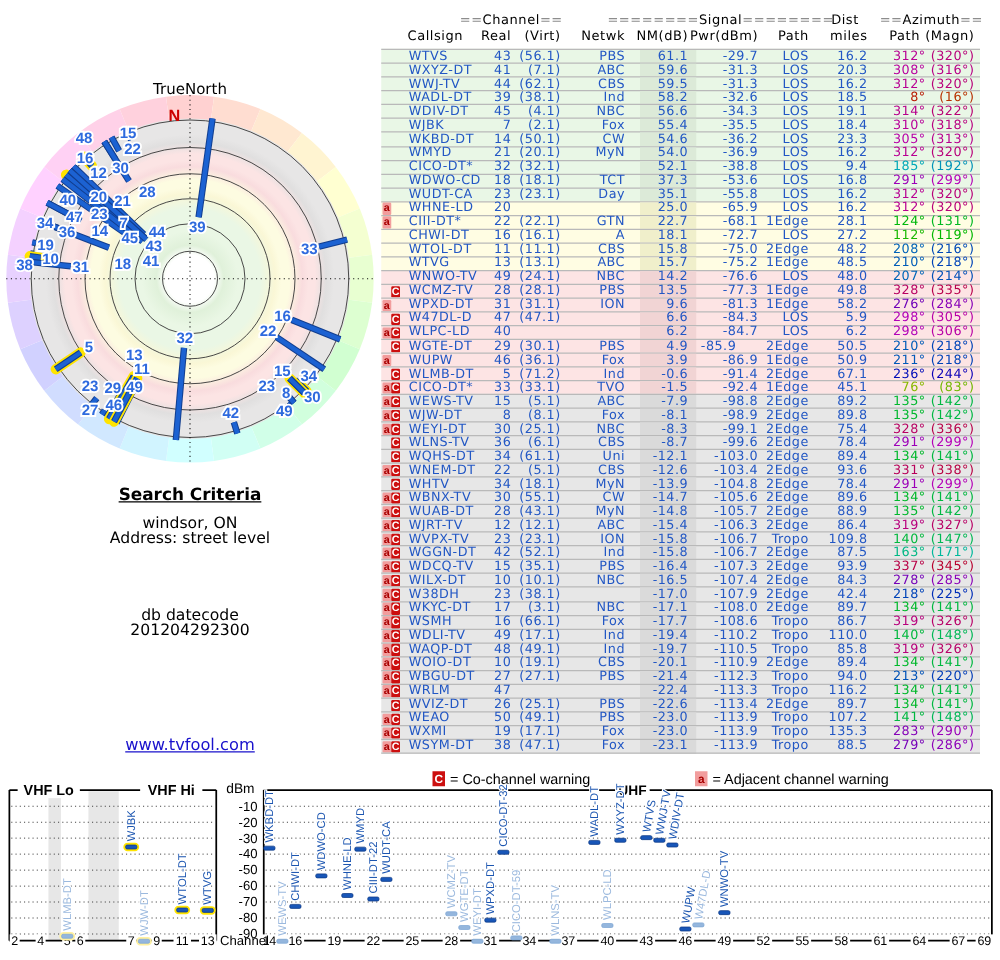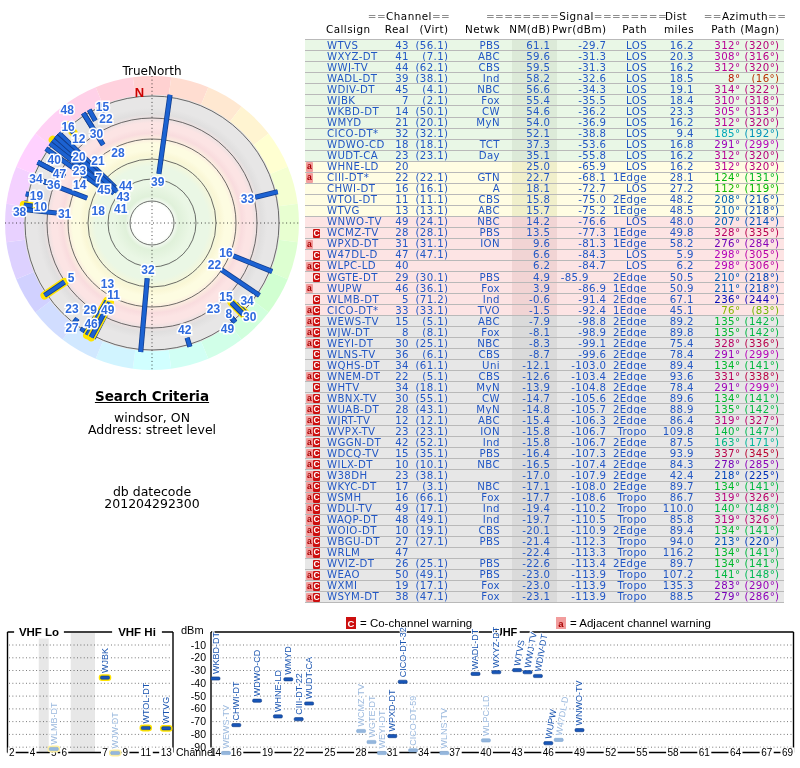--- a/index.html
+++ b/index.html
@@ -252,20 +252,23 @@
     <div class="abs" id="search-heading" style="left:0;width:304px"><u>Search Criteria</u></div>
     <div class="abs" id="search-lines" style="left:0;width:304px">
         <div>windsor, ON</div>
         <div>Address: street level</div>
       </div>
     <div class="abs" id="db-block" style="left:0;width:304px">
       <div>db datecode</div>
       <div>201204292300</div>
     </div>
   </div>
+  <div class="abs" id="site-link" style="left:0;width:304px;text-align:center">
+    <a>www.tvfool.com</a>
+  </div>
 
   <div class="abs" id="station-table">
       <div class="hdr" style="top:9.5px;left:409px;transform:translateX(-50%)"><span class="dim">==</span>Channel<span class="dim">==</span></div>
       <div class="hdr" style="top:9.5px;left:576.5px;transform:translateX(-50%)"><span class="dim">========</span>Signal<span class="dim">========</span></div>
       <div class="hdr" style="top:9.5px;left:676px;transform:translateX(-50%)"><span class="dim"></span>Dist<span class="dim"></span></div>
       <div class="hdr" style="top:9.5px;left:745px;transform:translateX(-50%)"><span class="dim">==</span>Azimuth<span class="dim">==</span></div>
       <div class="hdr" style="top:22.5px;left:326px">Callsign</div>
       <div class="hdr" style="top:22.5px;left:409px;transform:translateX(-100%)">Real</div>
       <div class="hdr" style="top:22.5px;left:448.5px;transform:translateX(-100%)">(Virt)</div>
       <div class="hdr" style="top:22.5px;left:500px;transform:translateX(-100%)">Netwk</div>

